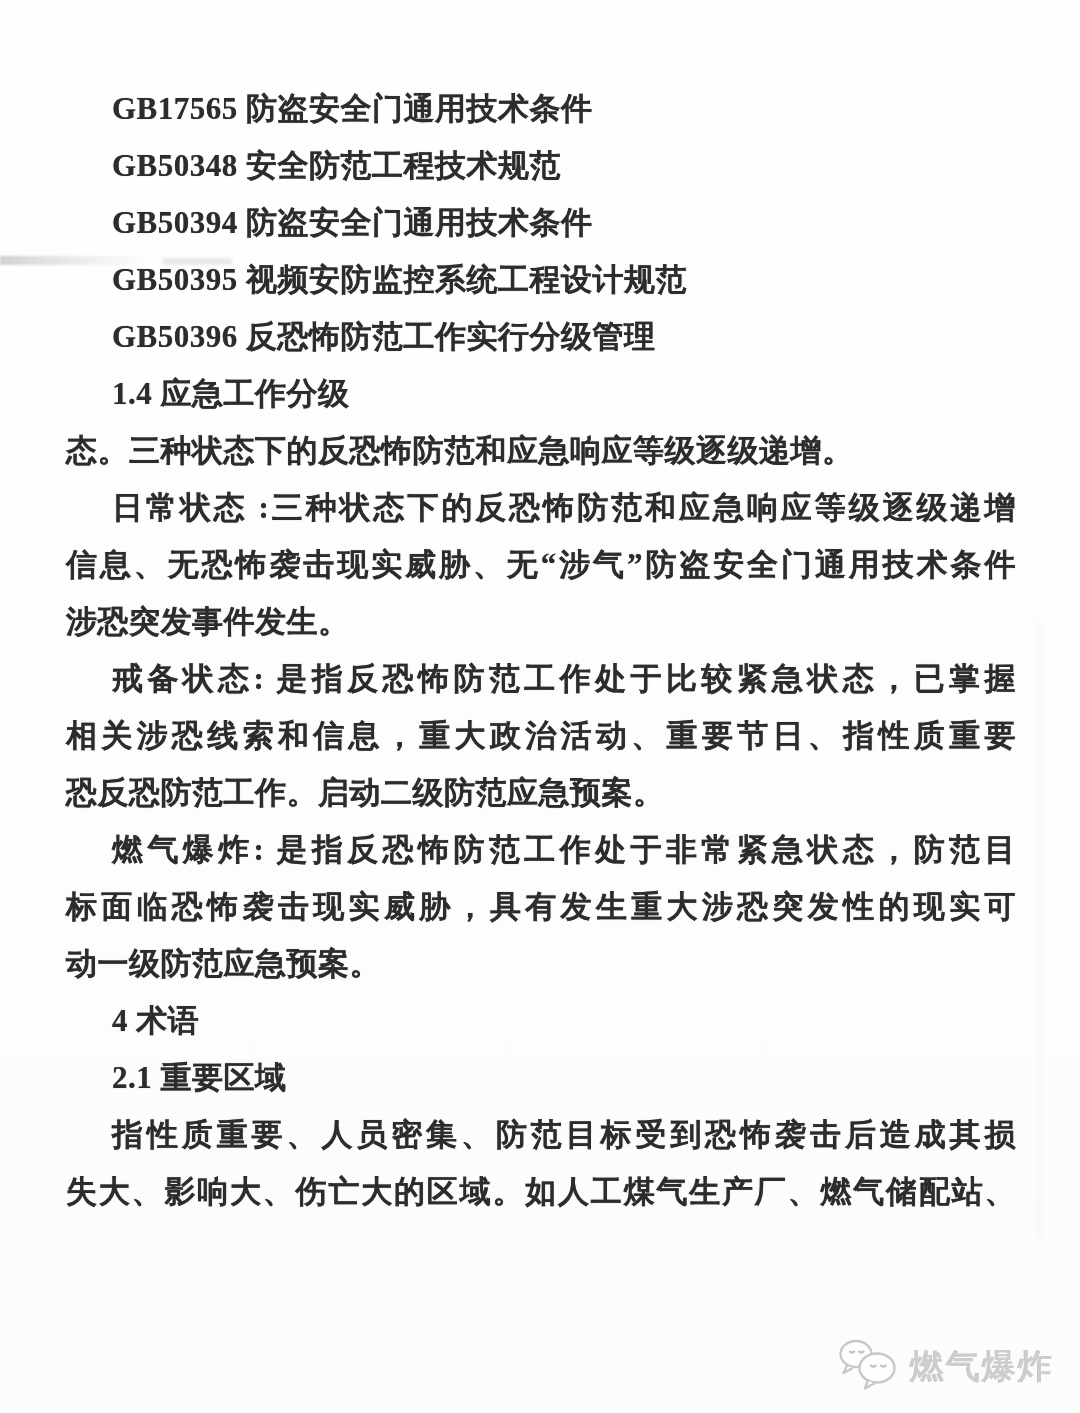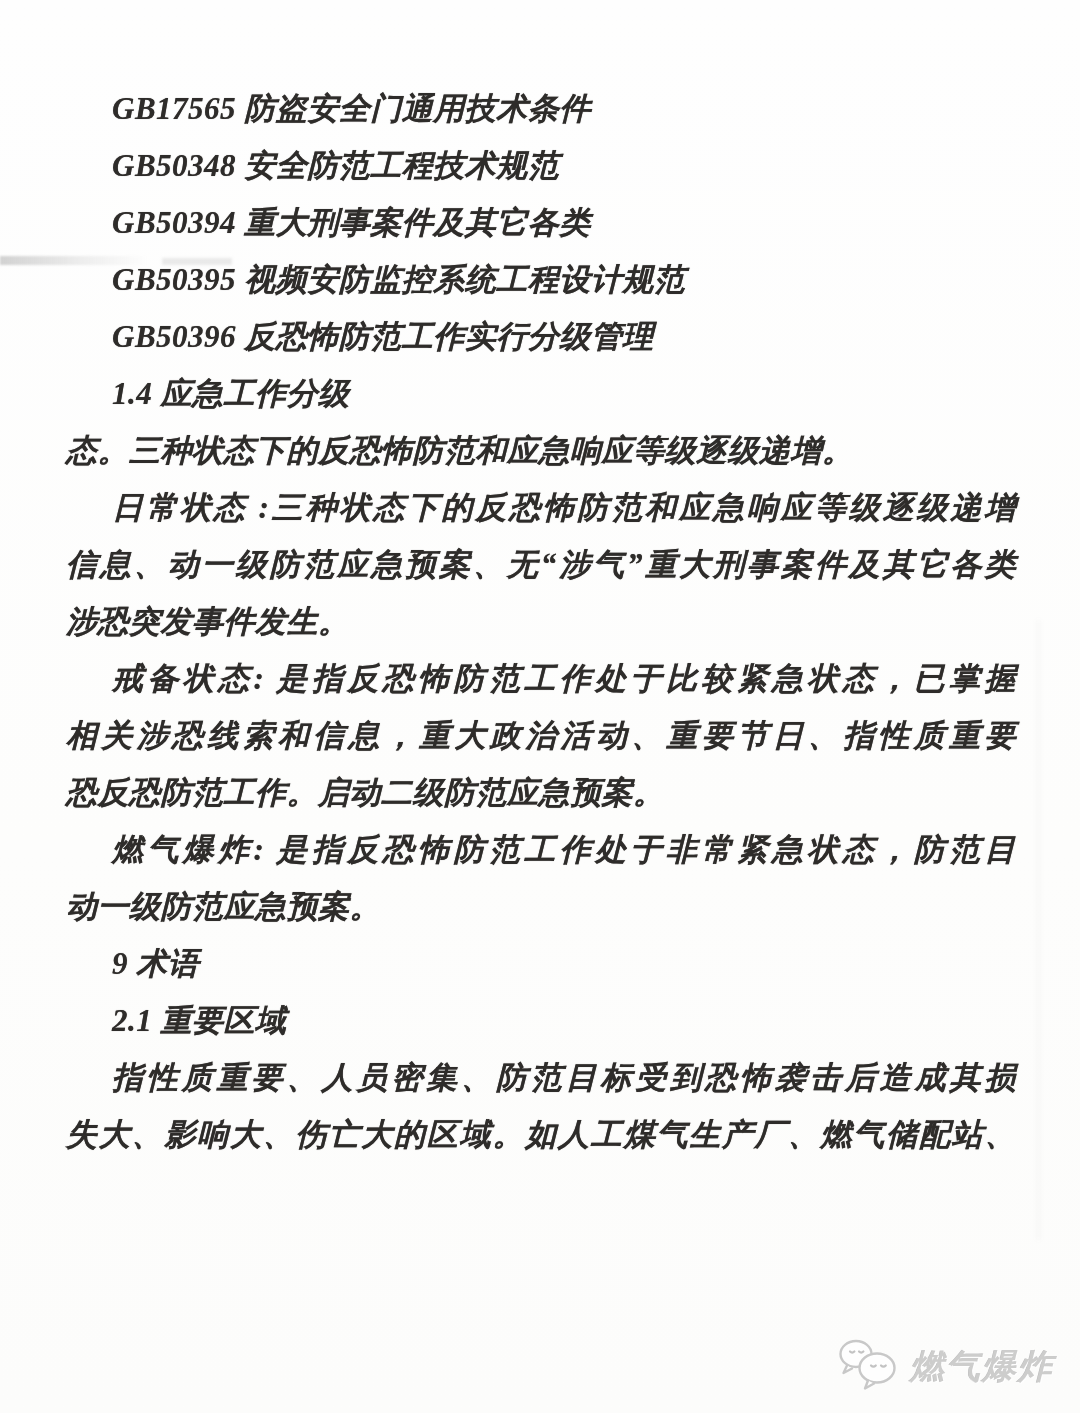--- a/index.html
+++ b/index.html
@@ -7,21 +7,20 @@
     padding: 0;
     background: #ffffff;
   }
   .page {
     position: relative;
     width: 1080px;
     height: 1413px;
     background: linear-gradient(180deg, #fefefe 0%, #fdfdfc 60%, #fcfcfb 100%);
     overflow: hidden;
     font-family: "Liberation Serif", "DejaVu Serif", serif;
-    font-style: italic;
   }
   .doc {
     position: absolute;
     left: 66px;
     top: 80px;
     width: 950px;
     color: #2e2c2a;
     font-size: 31px;
     font-weight: 600;
     line-height: 57px;
@@ -89,34 +88,35 @@
   }
 </style>
 </head>
 <body>
 
 <div class="page">
 
   <div class="doc">
     <div class="line indent">GB17565 防盗安全门通用技术条件</div>
     <div class="line indent">GB50348 安全防范工程技术规范</div>
-    <div class="line indent">GB50394 重大刑事案件及其它各类</div>
+    <div class="line indent">GB50394 防盗安全门通用技术条件</div>
     <div class="line indent">GB50395 视频安防监控系统工程设计规范</div>
     <div class="line indent">GB50396 反恐怖防范工作实行分级管理</div>
     <div class="line indent">1.4 应急工作分级</div>
     <div class="line">态。三种状态下的反恐怖防范和应急响应等级逐级递增。</div>
     <div class="line indent j">日常状态 :三种状态下的反恐怖防范和应急响应等级逐级递增</div>
-    <div class="line j">信息、动一级防范应急预案、无“涉气”重大刑事案件及其它各类</div>
+    <div class="line j">信息、无恐怖袭击现实威胁、无“涉气”防盗安全门通用技术条件</div>
     <div class="line">涉恐突发事件发生。</div>
     <div class="line indent j">戒备状态: 是指反恐怖防范工作处于比较紧急状态，已掌握</div>
     <div class="line j">相关涉恐线索和信息，重大政治活动、重要节日、指性质重要</div>
     <div class="line">恐反恐防范工作。启动二级防范应急预案。</div>
     <div class="line indent j">燃气爆炸: 是指反恐怖防范工作处于非常紧急状态，防范目</div>
+    <div class="line j">标面临恐怖袭击现实威胁，具有发生重大涉恐突发性的现实可</div>
     <div class="line">动一级防范应急预案。</div>
-    <div class="line indent">9 术语</div>
+    <div class="line indent">4 术语</div>
     <div class="line indent">2.1 重要区域</div>
     <div class="line indent j">指性质重要、人员密集、防范目标受到恐怖袭击后造成其损</div>
     <div class="line j">失大、影响大、伤亡大的区域。如人工煤气生产厂、燃气储配站、</div>
   </div>
 
   <div class="smudge-a"></div>
   <div class="smudge-b"></div>
   <div class="smudge-c"></div>
 
   <div class="watermark">

